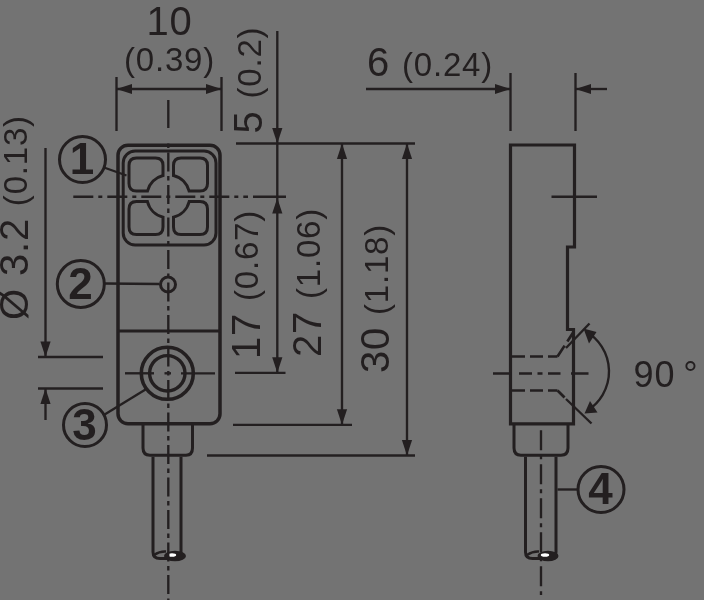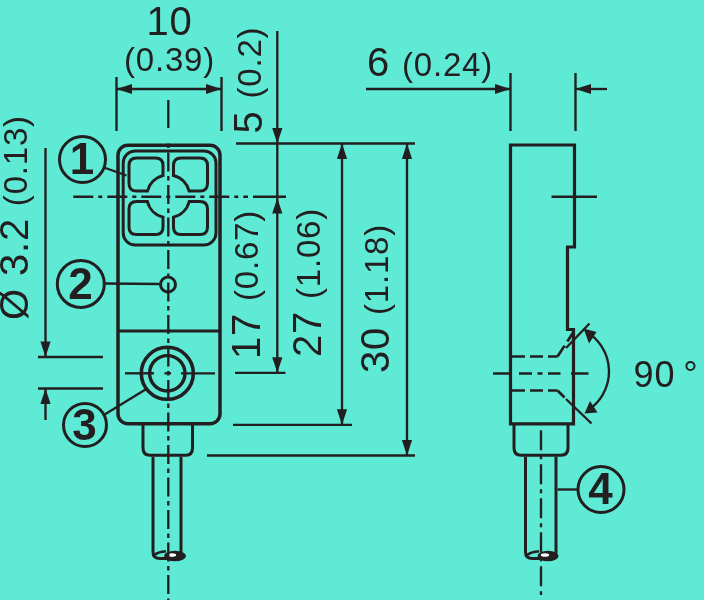--- a/index.html
+++ b/index.html
@@ -1,16 +1,16 @@
 <!DOCTYPE html>
 <html><head>
 <meta charset="utf-8">
 <style>
   html,body{margin:0;padding:0;background:#fff;}
-  .wrap{width:704px;height:600px;position:relative;overflow:hidden;background:#5eead4;}
+  .wrap{width:704px;height:600px;position:relative;overflow:hidden;background:#737373;}
   svg{display:block;filter:blur(0.4px);}
   text{font-family:"Liberation Sans", sans-serif;fill:#231f20;letter-spacing:0.8px;}
 </style>
 </head>
 <body>
 <div class="wrap">
 <svg width="704" height="600" viewBox="0 0 704 600">
 <g stroke="#231f20" fill="none" stroke-linecap="butt">
 
 <rect x="118" y="145.2" width="102" height="278.6" rx="10" stroke-width="3.5"></rect>

